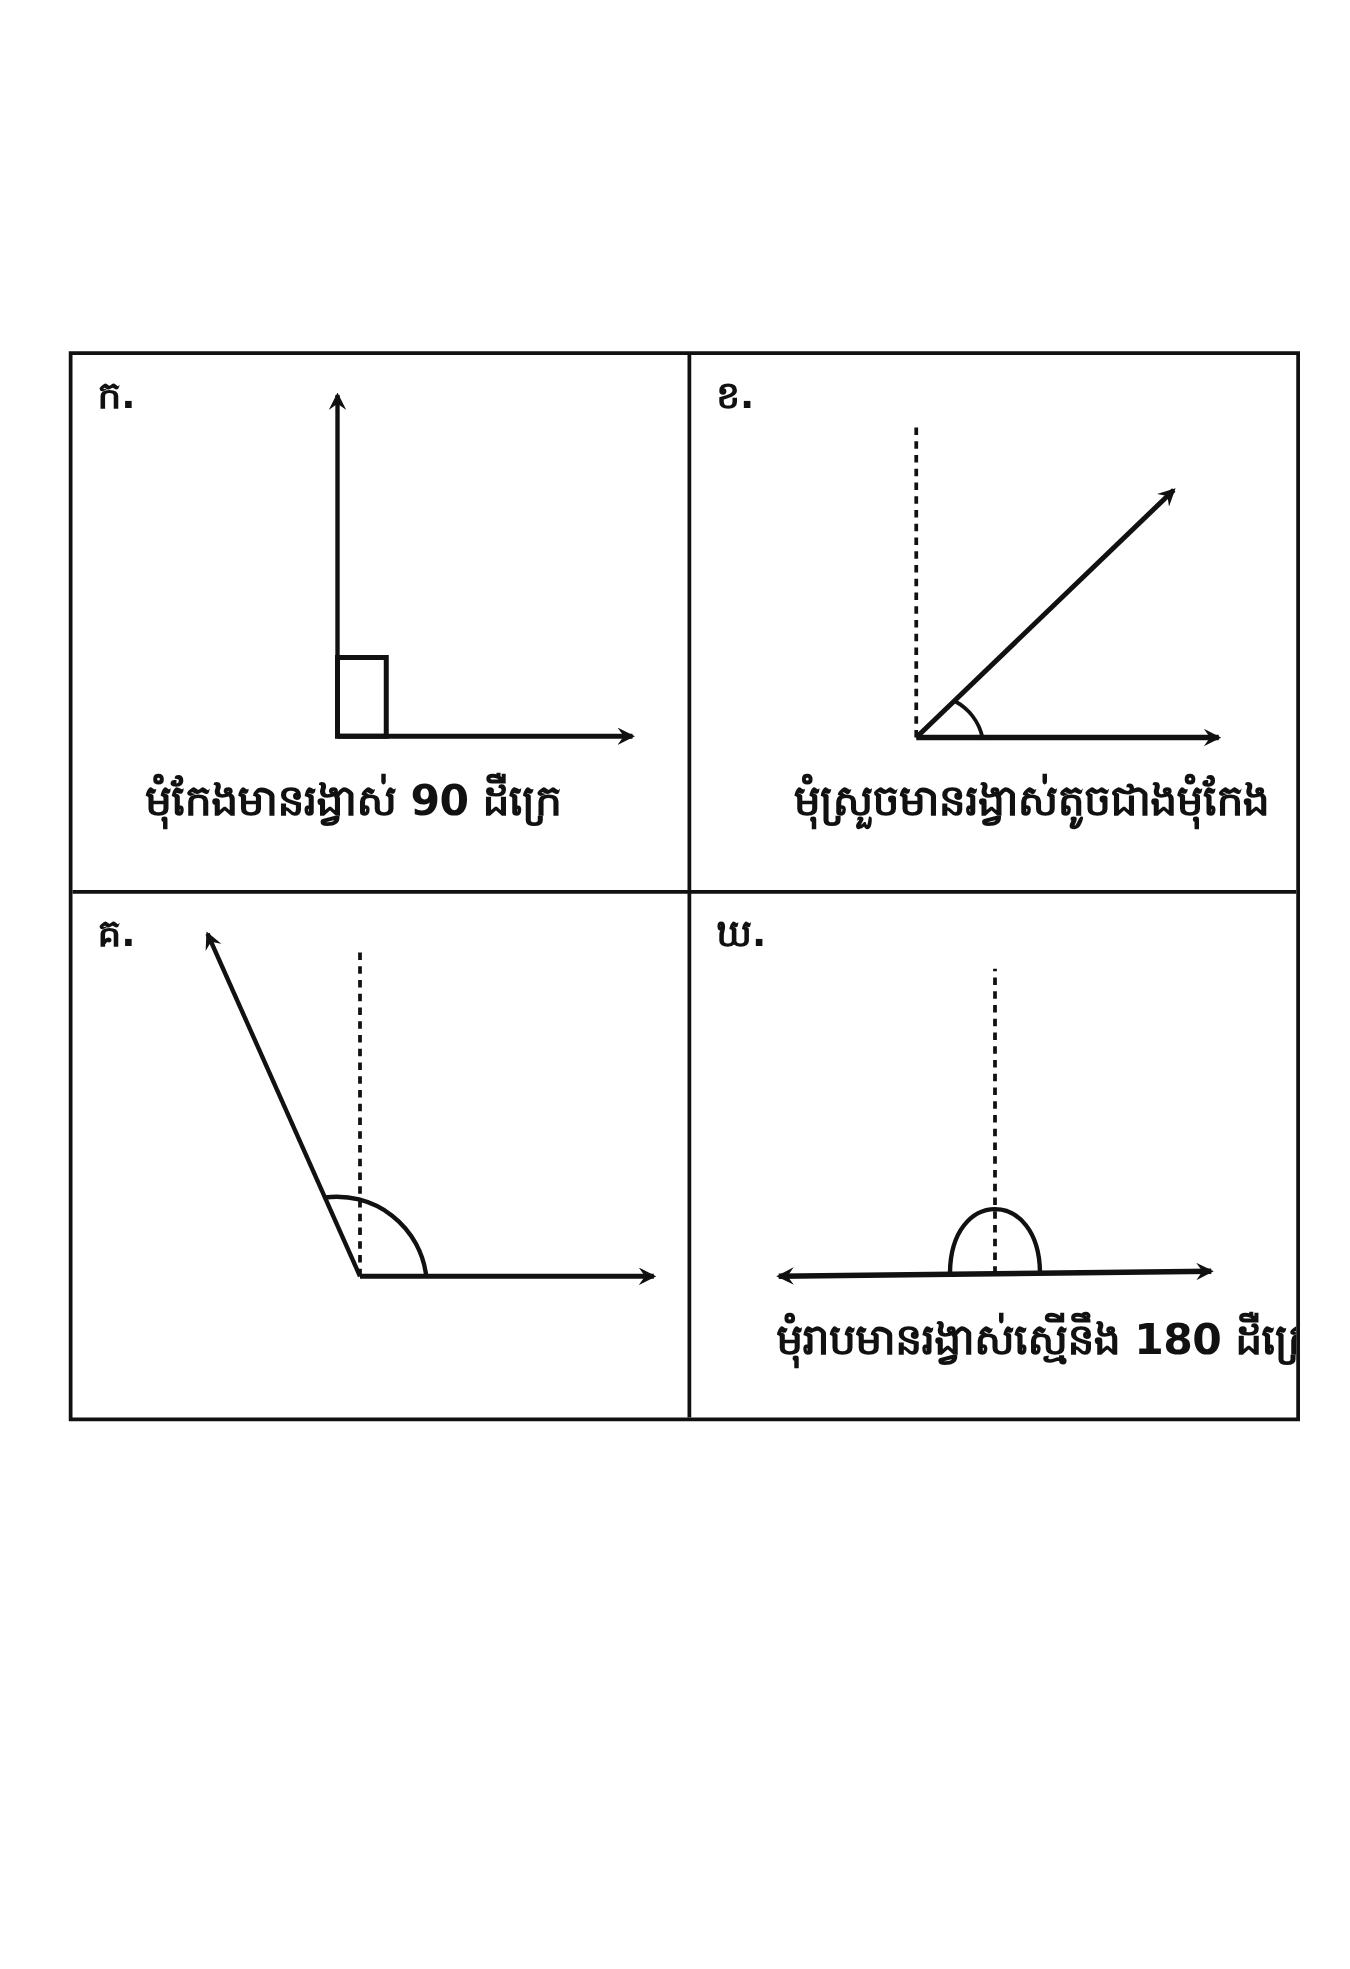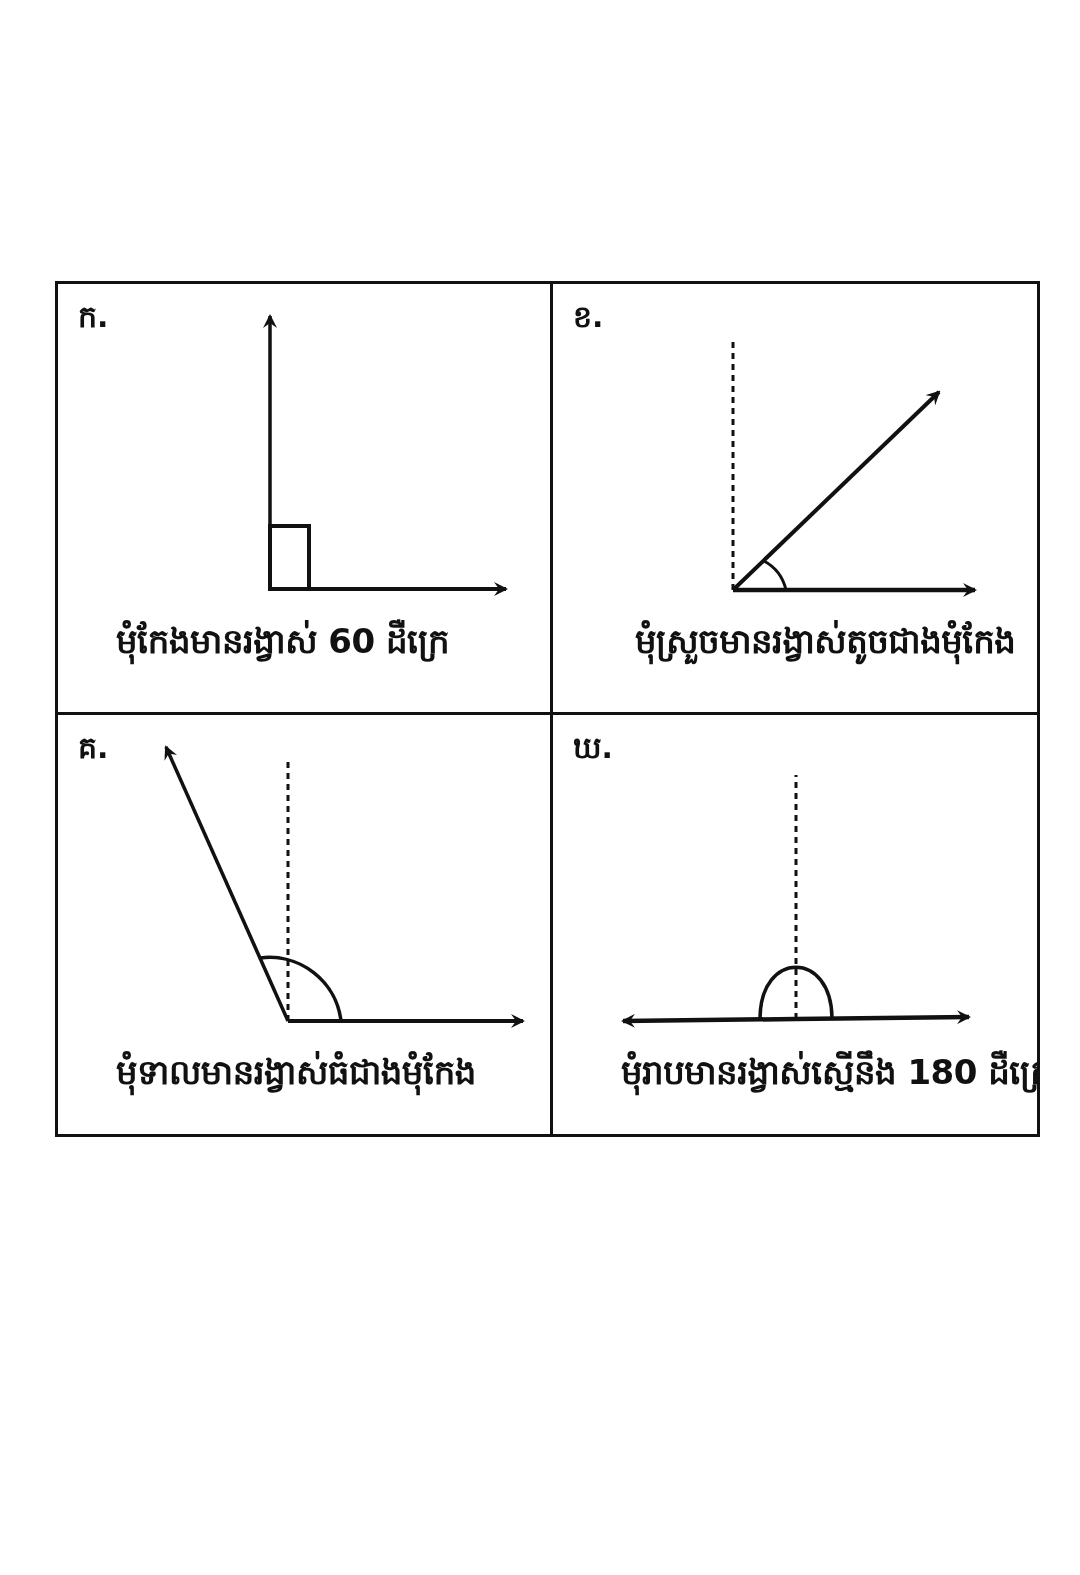--- a/index.html
+++ b/index.html
@@ -88,21 +88,21 @@
       <defs>
         <marker id="ah0" markerWidth="14" markerHeight="14" refX="12" refY="7" orient="auto" markerUnits="userSpaceOnUse">
           <path d="M0,0 L14,7 L0,14 L5,7 Z" fill="#111"></path>
         </marker>
       </defs>
 
       <line x1="212" y1="305" x2="212" y2="32" stroke="#111" stroke-width="3.5" marker-end="url(#ah0)"></line>
       <line x1="212" y1="305" x2="448" y2="305" stroke="#111" stroke-width="4" marker-end="url(#ah0)"></line>
       <rect x="212" y="242" width="39" height="63" fill="none" stroke="#111" stroke-width="4"></rect>
     </svg>
-    <span class="caption">មុំកែងមានរង្វាស់ 60 ដឺក្រេ</span>
+    <span class="caption">មុំកែងមានរង្វាស់ 90 ដឺក្រេ</span>
   </div>
 
   <div class="cell c1">
     <span class="cell-label">ខ.</span>
     <svg width="484" height="428" viewBox="0 0 484 428">
       <defs>
         <marker id="ah1" markerWidth="14" markerHeight="14" refX="12" refY="7" orient="auto" markerUnits="userSpaceOnUse">
           <path d="M0,0 L14,7 L0,14 L5,7 Z" fill="#111"></path>
         </marker>
       </defs>
@@ -122,21 +122,20 @@
         <marker id="ah2" markerWidth="14" markerHeight="14" refX="12" refY="7" orient="auto" markerUnits="userSpaceOnUse">
           <path d="M0,0 L14,7 L0,14 L5,7 Z" fill="#111"></path>
         </marker>
       </defs>
 
       <line x1="230" y1="306" x2="230" y2="42" stroke="#111" stroke-width="3" stroke-dasharray="6,5"></line>
       <line x1="230" y1="306" x2="108" y2="32" stroke="#111" stroke-width="3.5" marker-end="url(#ah2)"></line>
       <line x1="230" y1="306" x2="465" y2="306" stroke="#111" stroke-width="4" marker-end="url(#ah2)"></line>
       <path d="M202,243 A72,72 0 0 1 283,306" fill="none" stroke="#111" stroke-width="3.5"></path>
     </svg>
-    <span class="caption">មុំទាលមានរង្វាស់ធំជាងមុំកែង</span>
   </div>
 
   <div class="cell c3">
     <span class="cell-label">ឃ.</span>
     <svg width="484" height="419" viewBox="0 0 484 419">
       <defs>
         <marker id="ah3" markerWidth="14" markerHeight="14" refX="12" refY="7" orient="auto" markerUnits="userSpaceOnUse">
           <path d="M0,0 L14,7 L0,14 L5,7 Z" fill="#111"></path>
         </marker>
       </defs>

